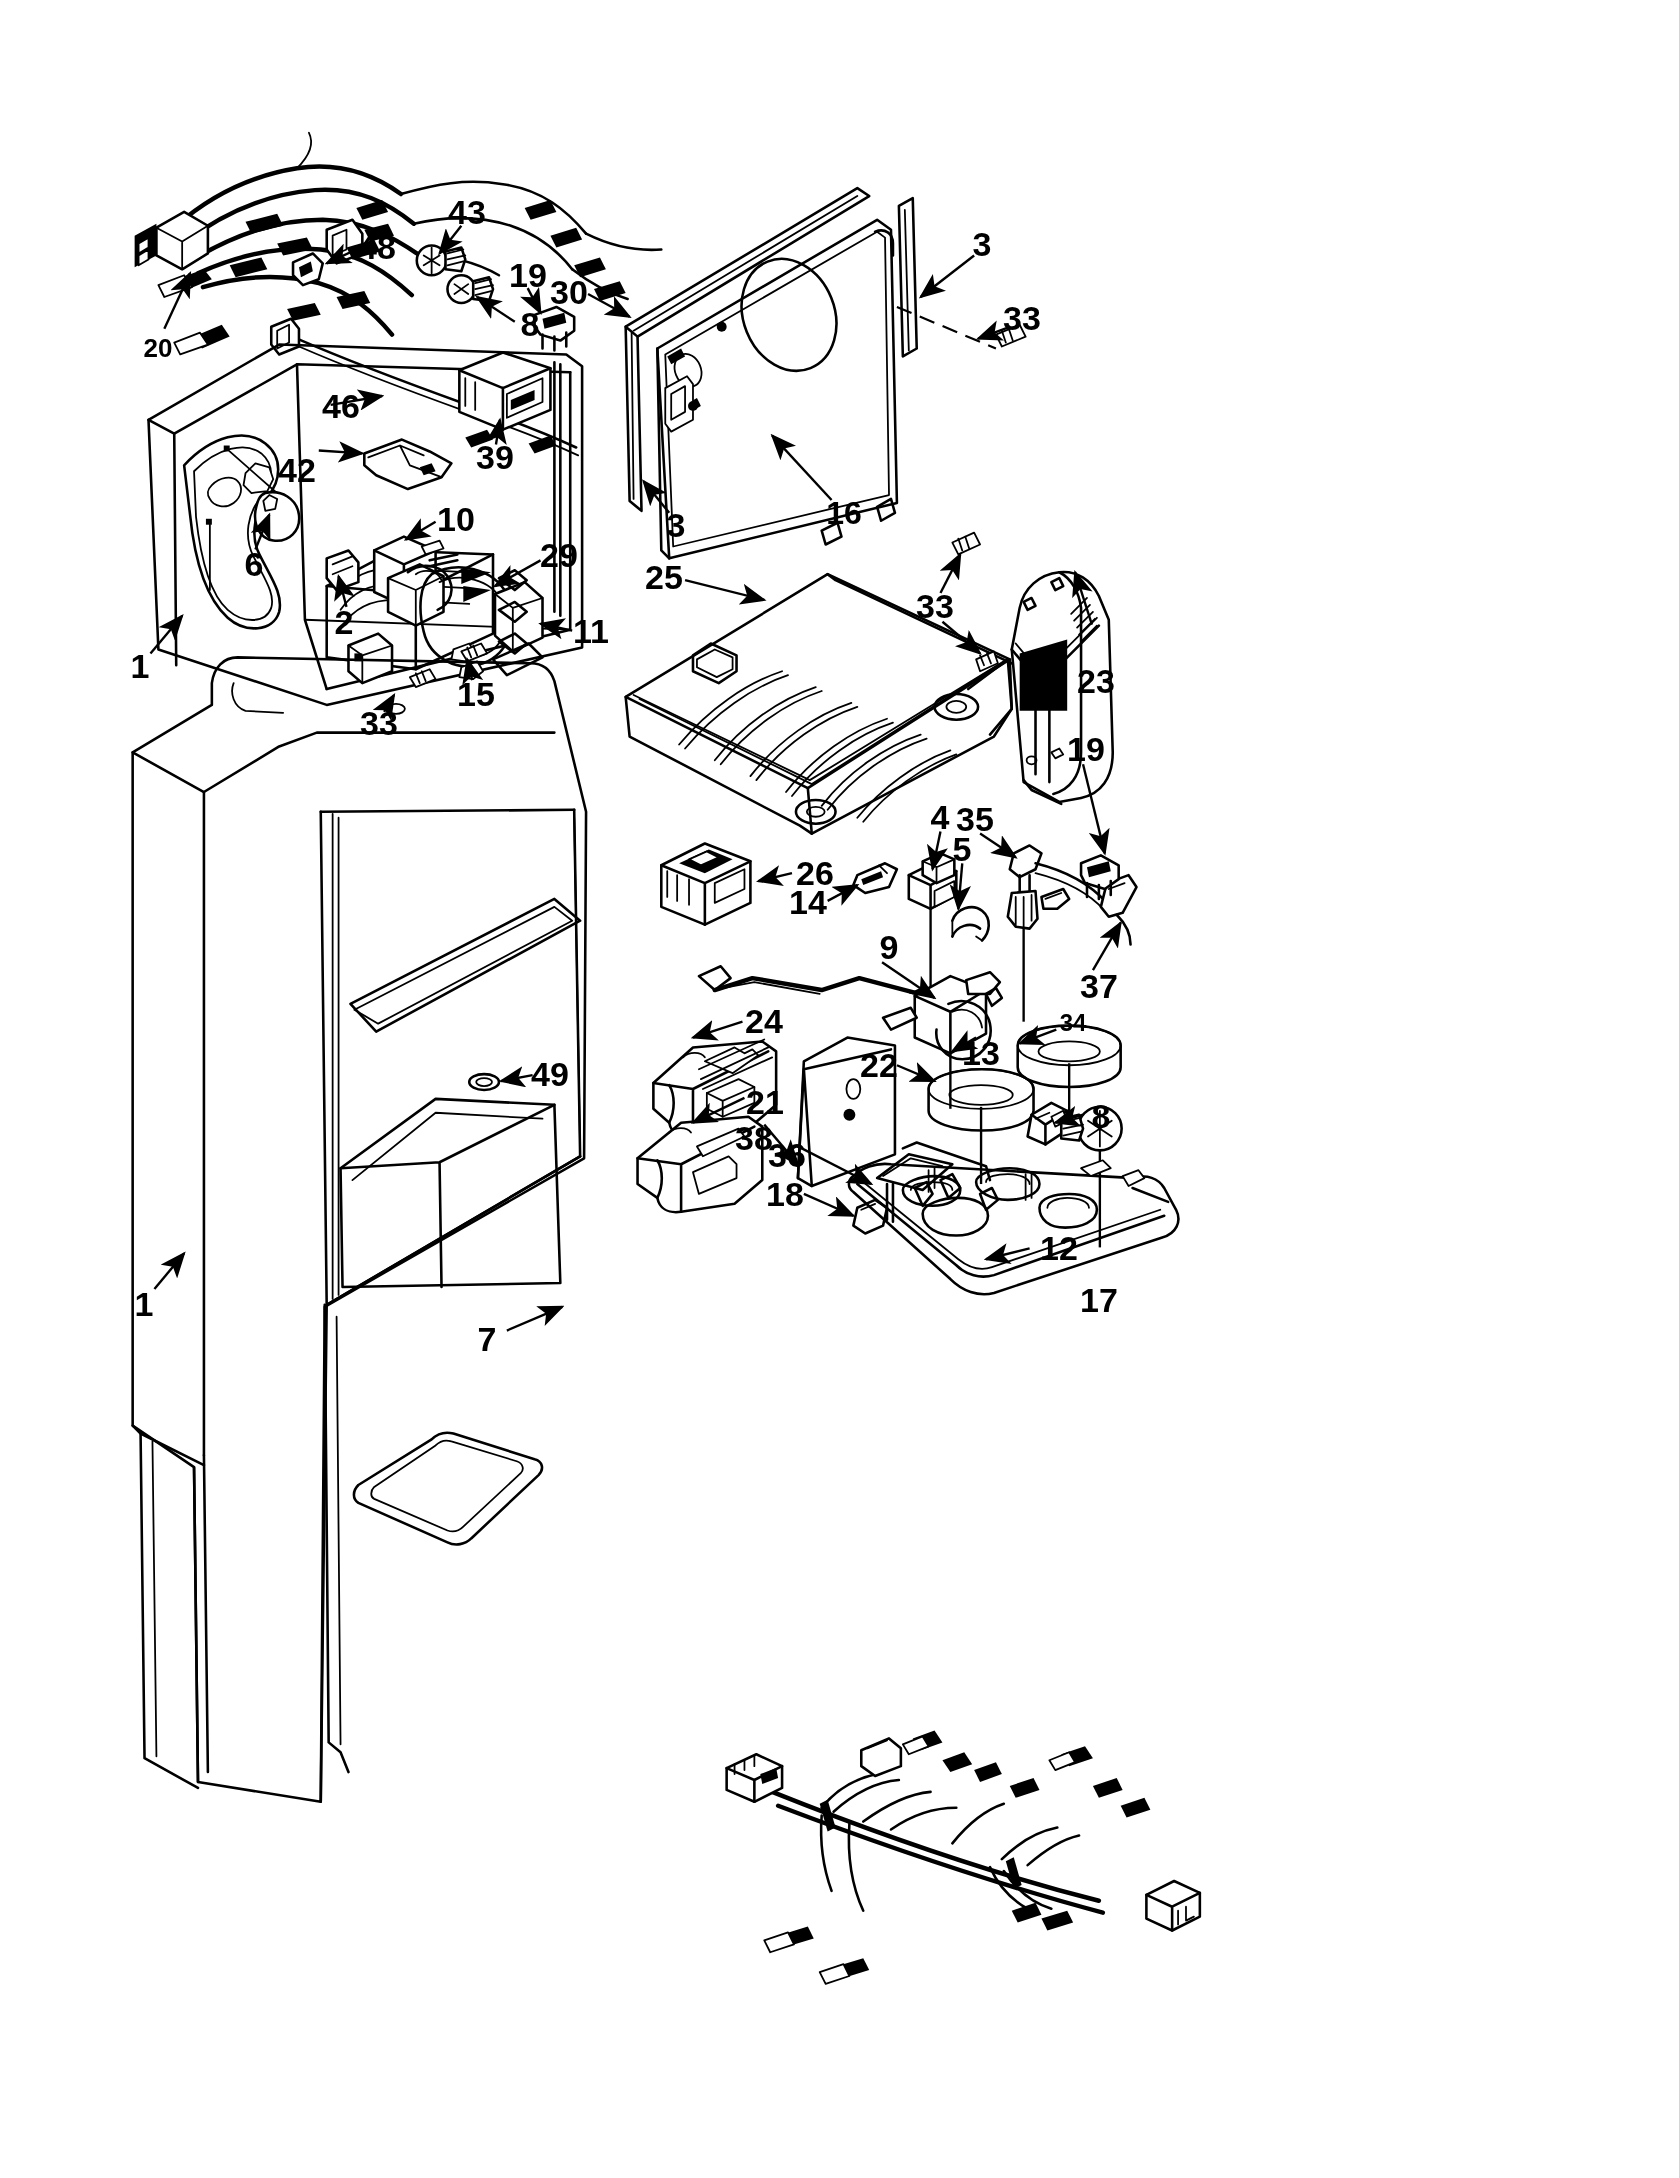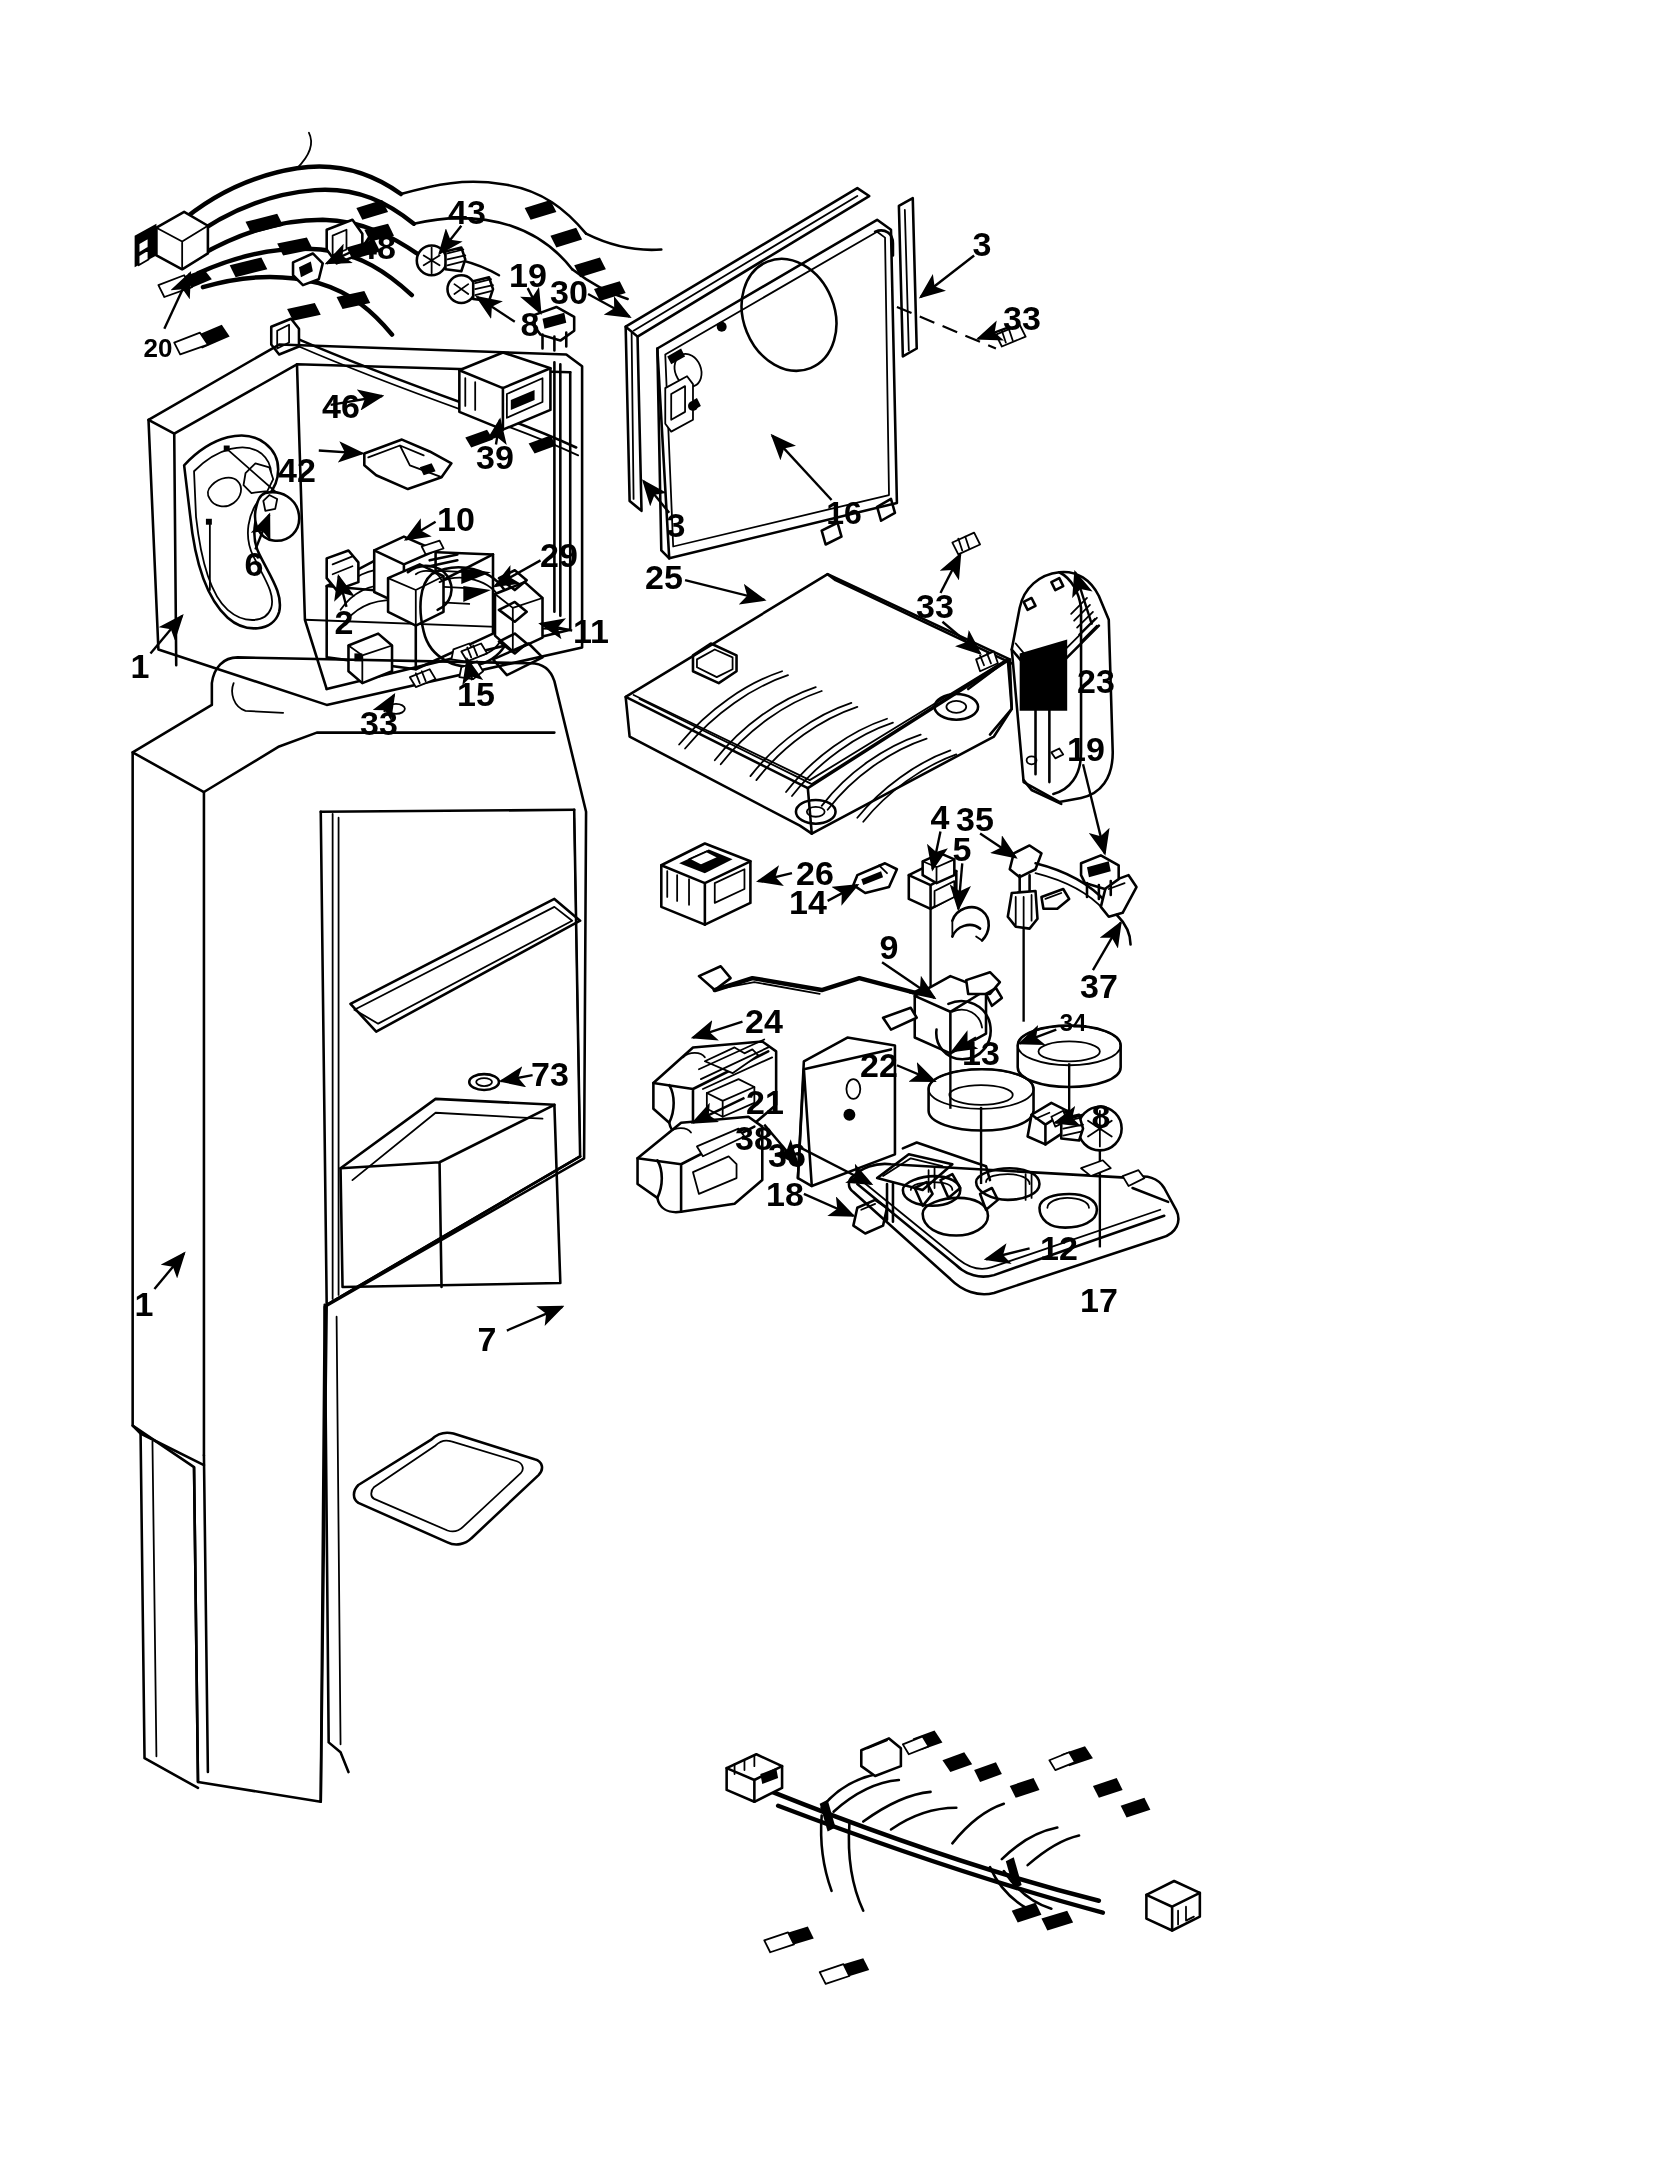--- a/index.html
+++ b/index.html
@@ -631,18 +631,18 @@
       <div class="callout" style="left: 1073px; top: 1023px; font-size: 24px;">34</div>
       <div class="callout" style="left: 764px; top: 1021px; font-size: 34px;">24</div>
       <div class="callout" style="left: 879px; top: 1065px; font-size: 34px;">22</div>
       <div class="callout" style="left: 765px; top: 1102px; font-size: 34px;">21</div>
       <div class="callout" style="left: 754px; top: 1138px; font-size: 34px;">38</div>
       <div class="callout" style="left: 787px; top: 1155px; font-size: 34px;">36</div>
       <div class="callout" style="left: 1101px; top: 1116px; font-size: 34px;">8</div>
       <div class="callout" style="left: 785px; top: 1194px; font-size: 34px;">18</div>
       <div class="callout" style="left: 1059px; top: 1248px; font-size: 34px;">12</div>
       <div class="callout" style="left: 1099px; top: 1264px; font-size: 34px; margin-top: 36px;">17</div>
-      <div class="callout" style="left: 550px; top: 1074px; font-size: 34px;">73</div>
+      <div class="callout" style="left: 550px; top: 1074px; font-size: 34px;">49</div>
       <div class="callout" style="left: 144px; top: 1304px; font-size: 34px;">1</div>
       <div class="callout" style="left: 487px; top: 1339px; font-size: 34px;">7</div>
     </div>
 </div>
 
 
 </body></html>

